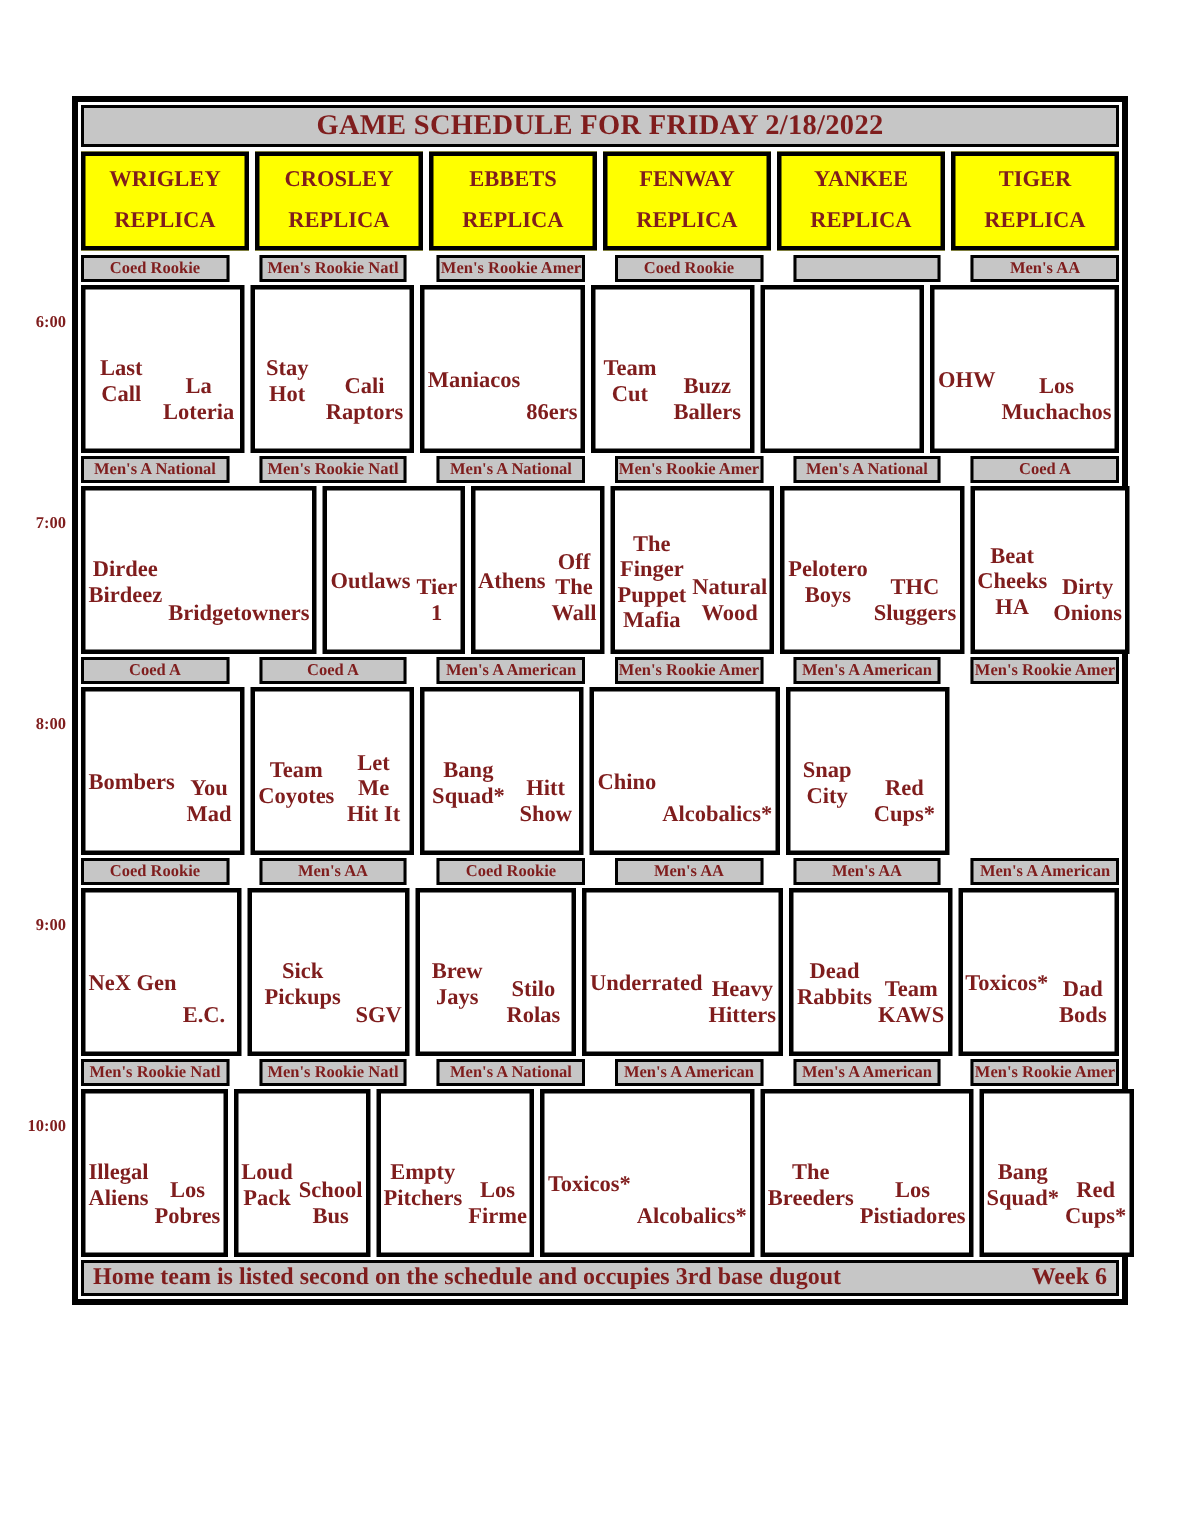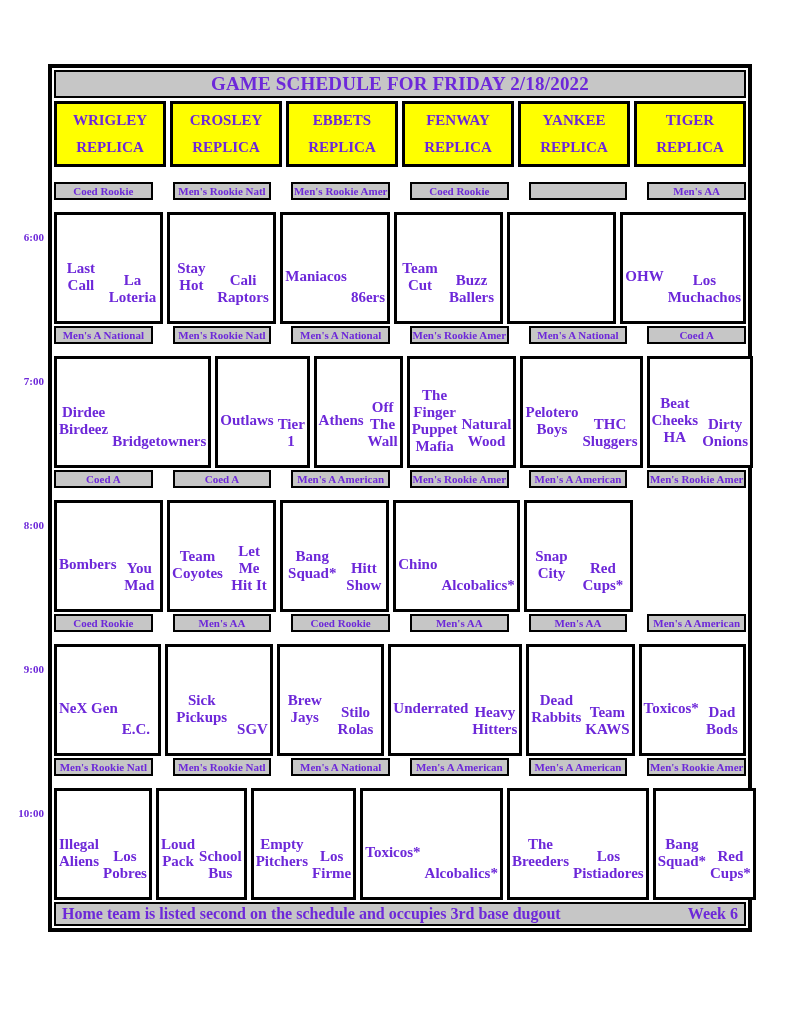--- a/index.html
+++ b/index.html
@@ -2,21 +2,21 @@
 <html style="--yellow: #FFFF00; --bar: #C6C6C6; --border: #000000;"><head>
 <meta charset="utf-8">
 <style>
   html,body{margin:0;padding:0;background:#ffffff;}
   .page{
     position:relative;
     width:791px;height:1024px;
     background:#ffffff;
     font-family:"Liberation Serif","DejaVu Serif",serif;
     font-weight:bold;
-    color:#6d28d9;
+    color:#7f1d1d;
     overflow:hidden;
   }
   .schedule{
     position:absolute;
     left:48px;top:64px;
     width:692px;
     border:4px solid var(--border,#000);
     background:#ffffff;
     padding:2px;
   }
@@ -27,31 +27,31 @@
     display:flex;align-items:center;justify-content:center;
     font-size:19px;
     letter-spacing:.2px;
     margin-bottom:3px;
   }
   .row6{
     display:grid;
     grid-template-columns:repeat(6,1fr);
     column-gap:4px;
   }
-  .venue-row{margin-bottom:15px;}
+  .venue-row{margin-bottom:3px;}
   .venue-cell{
     border:3px solid var(--border,#000);
     background:var(--yellow,#ffff00);
     height:60px;
     display:flex;flex-direction:column;align-items:center;justify-content:center;
     gap:10px;
     font-size:15px;
     text-align:center;
   }
-  .division-row{margin-bottom:12px;gap:20px;}
+  .division-row{margin-bottom:2px;gap:20px;}
   .division-cell{
     border:2px solid var(--border,#000);
     background:var(--bar,#c6c6c6);
     height:14px;
     display:flex;align-items:center;justify-content:center;
     font-size:11px;
     white-space:nowrap;
     overflow:hidden;
   }
   .game-row{position:relative;margin-bottom:2px;}

